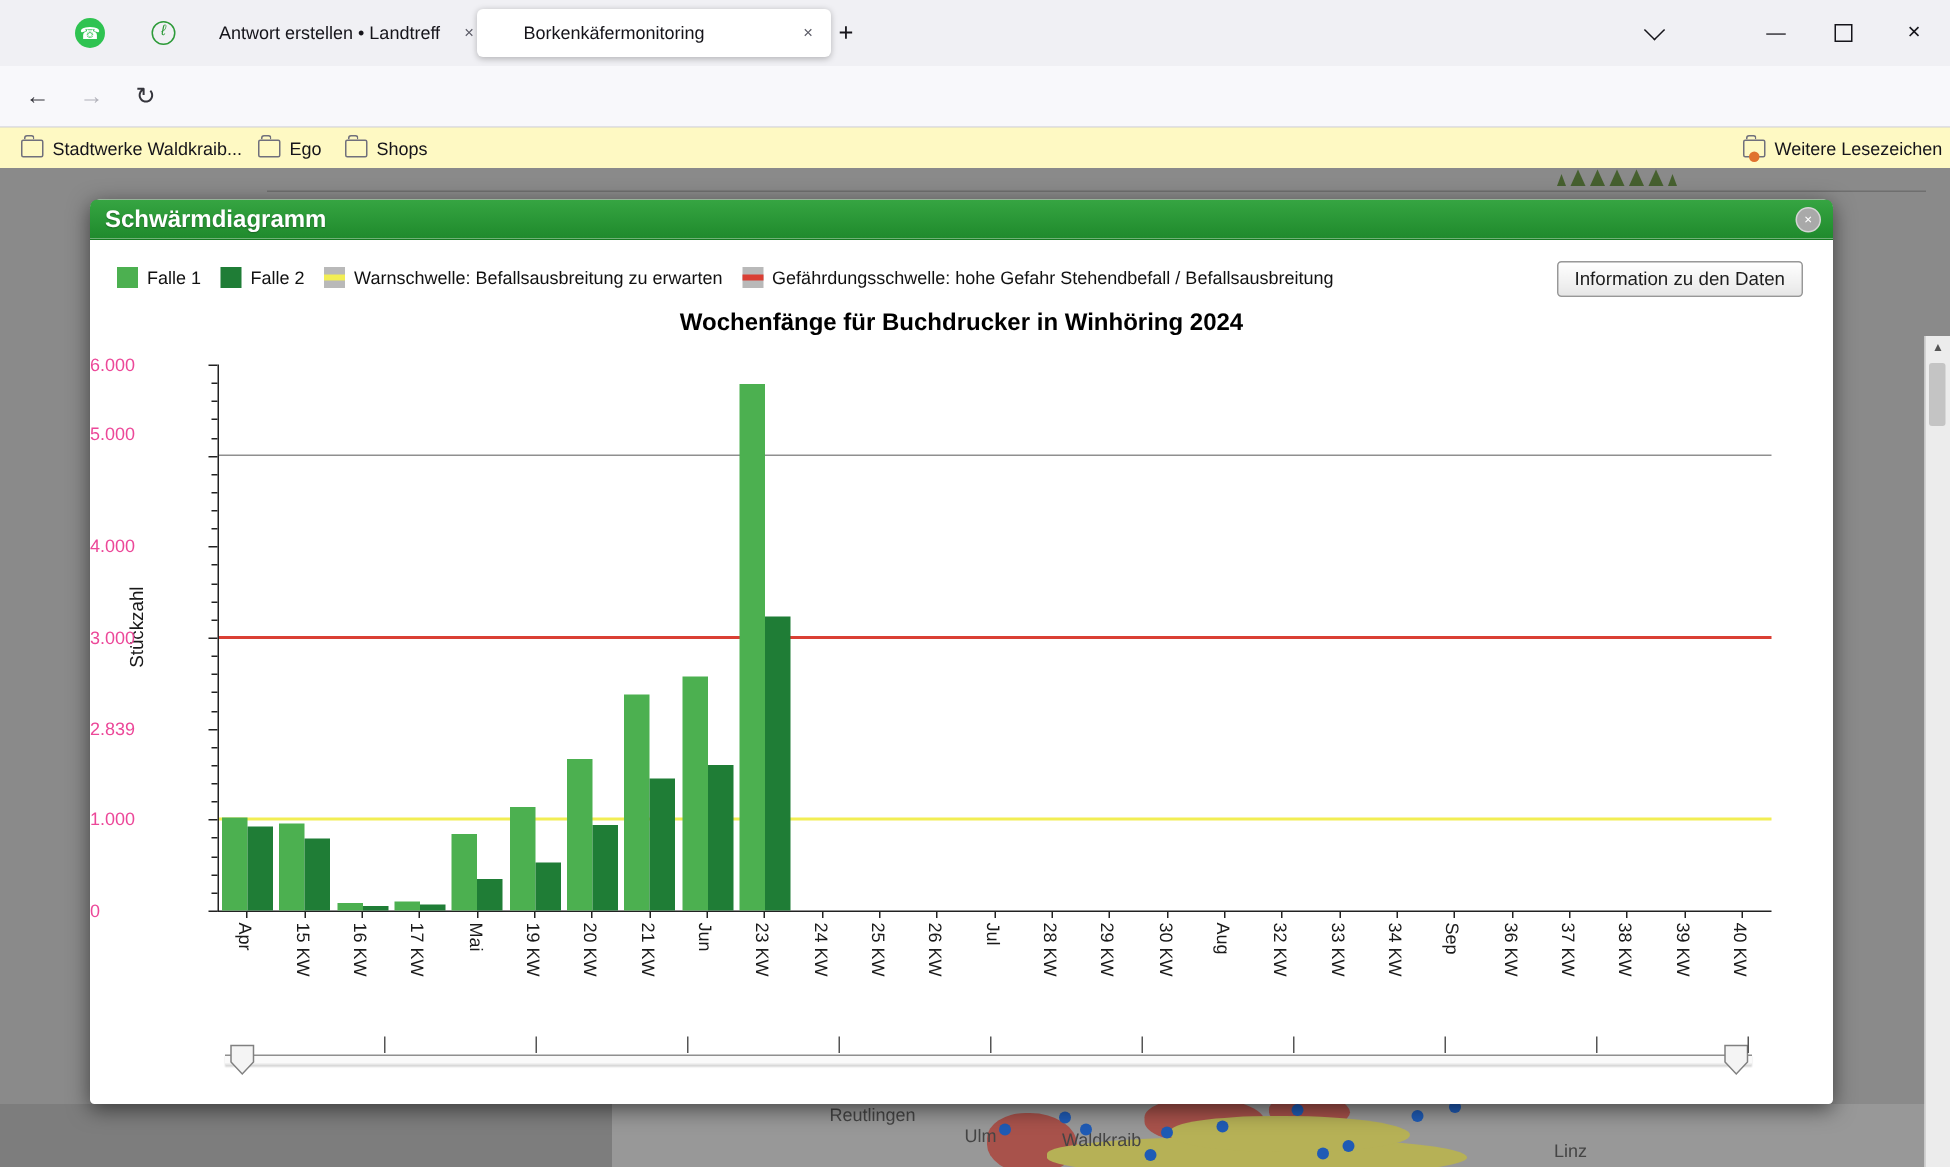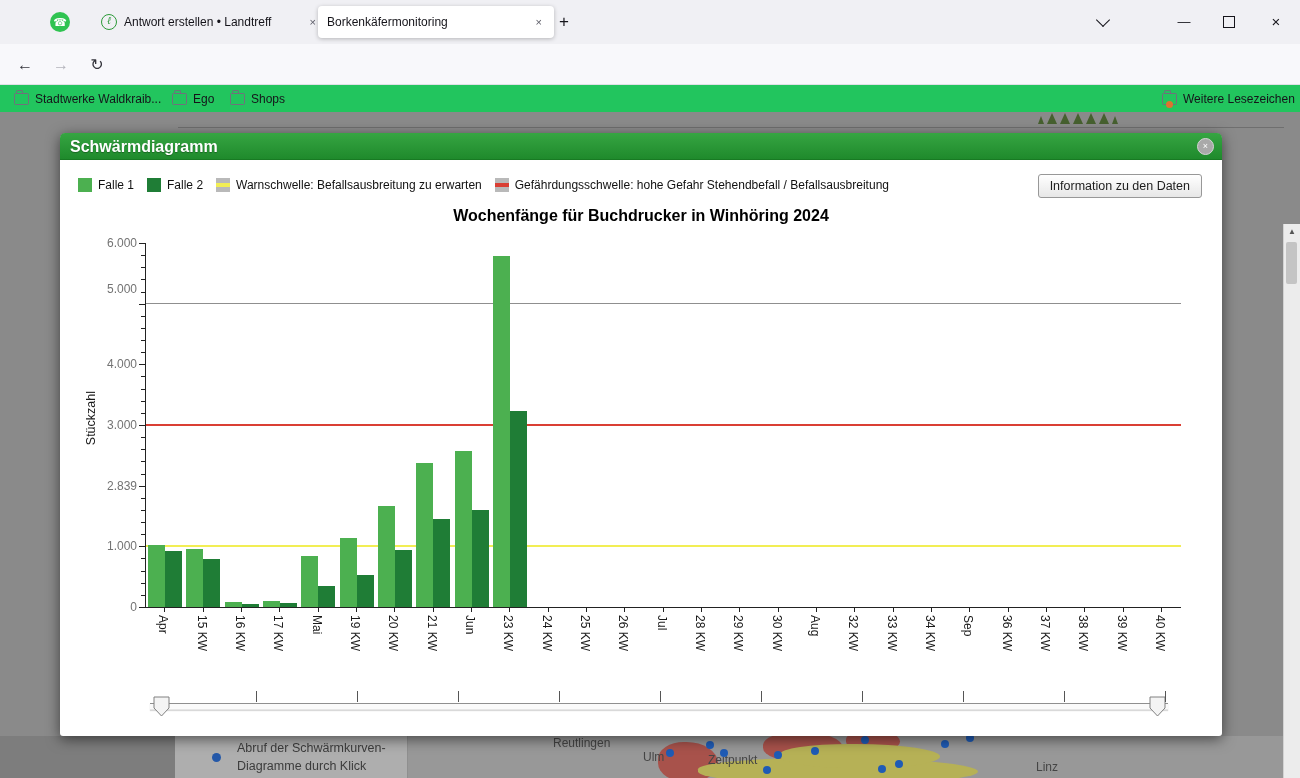--- a/index.html
+++ b/index.html
@@ -7,21 +7,21 @@
        font-family:"Liberation Sans",sans-serif;background:#8a8a8a;-webkit-font-smoothing:antialiased;}
   .abs{position:absolute;}
 
   
   .titlebar{position:absolute;left:0;top:0;width:1300px;height:44px;background:#f0f0f4;border-bottom:1px solid #e3e3e8;}
   .wa-circle{width:20px;height:20px;border-radius:50%;background:#2fc351;color:#fff;font-size:11px;
              display:flex;align-items:center;justify-content:center;}
   .pinned{left:50px;top:12px;}
   .tab{position:absolute;top:6px;height:32px;display:flex;align-items:center;gap:7px;padding:0 9px;
        border-radius:4px;font-size:12px;color:#15141a;}
-  .tab .tab-label{flex:1;white-space:nowrap;overflow:hidden;}
+  .tab .tab-label{flex:1;white-space:nowrap;overflow:hidden;margin-left:22px;}
   .tab .tab-close{color:#5b5b66;font-size:11px;padding:1px 3px;border-radius:2px;}
   .tab.active{background:#fff;box-shadow:0 1px 4px rgba(0,0,0,.25);}
   .fav-landtreff{width:14px;height:14px;border:1.6px solid #2c9a38;border-radius:50%;color:#2c9a38;
                  font-size:10px;line-height:11px;text-align:center;font-style:italic;flex:0 0 auto;}
   .newtab{left:552px;top:10px;font-size:17px;color:#15141a;width:24px;height:24px;text-align:center;line-height:24px;border-radius:4px;}
   .winctl{top:12px;font-size:13px;color:#15141a;width:30px;height:20px;text-align:center;line-height:20px;}
   .chev{width:9px;height:9px;border-right:1.6px solid #15141a;border-bottom:1.6px solid #15141a;transform:rotate(45deg);}
   .maxbox{width:10px;height:10px;border:1.2px solid #15141a;margin:4px auto;}
 
   .navbar{position:absolute;left:0;top:44px;width:1300px;height:40px;background:#f8f8fb;border-bottom:1px solid #e0e0e6;}
@@ -34,21 +34,21 @@
   .navicons{position:absolute;top:51px;display:flex;align-items:center;gap:19px;}
   .icon16{width:17px;height:17px;display:block;}
   .pext{width:18px;height:17px;border-radius:5px 5px 7px 7px;background:#a056ee;position:relative;}
   .pext .badge{position:absolute;right:-6px;top:-6px;background:#55555e;color:#fff;font-size:9px;line-height:10px;
                padding:1px 3px;border-radius:2px;}
   .ddg{width:18px;height:18px;border-radius:50%;background:#d64937;position:relative;}
   .ddg::after{content:'';position:absolute;inset:2.5px;border-radius:50%;background:#fdf7ef;}
   .ddg::before{content:'';position:absolute;inset:5.5px;border-radius:50%;background:#e0722f;z-index:1;}
   .burger{font-size:17px;color:#35353c;line-height:17px;}
 
-  .bookmarksbar{position:absolute;left:0;top:85px;width:1300px;height:27px;background:#22c55e;border-bottom:1px solid #d8d8de;}
+  .bookmarksbar{position:absolute;left:0;top:85px;width:1300px;height:27px;background:#fef9c3;border-bottom:1px solid #d8d8de;}
   .bm{position:absolute;top:4px;display:flex;align-items:center;gap:6px;font-size:12px;color:#15141a;height:19px;padding:0 4px;border-radius:3px;}
   .folder{width:13px;height:10px;border:1.2px solid #70707c;border-radius:1.5px;position:relative;flex:0 0 auto;}
   .folder::before{content:'';position:absolute;top:-3.6px;left:0.5px;width:5px;height:2px;border:1.2px solid #70707c;
                   border-bottom:none;border-radius:2px 2px 0 0;}
 
   
   .page-bg{position:absolute;left:0;top:112px;width:1300px;height:666px;background:#8a8a8a;}
   .bg-topline{position:absolute;left:178px;top:15px;width:1106px;height:1px;background:rgba(60,60,60,.35);}
   .forest{position:absolute;left:1038px;top:1px;display:flex;gap:3px;align-items:flex-end;}
   .tree{width:0;height:0;border-left:5px solid transparent;border-right:5px solid transparent;border-bottom:11px solid #46602f;}
@@ -80,21 +80,21 @@
   .legend .lab{margin-right:7px;white-space:nowrap;}
   .info-btn{position:absolute;right:20px;top:41px;padding:4px 11px;font-size:12.5px;color:#1d1d1d;
             border:1px solid #989898;border-radius:3px;background:linear-gradient(#ffffff,#e7e7e7);}
   .chart-title{position:absolute;left:0;top:74px;width:1162px;text-align:center;font-size:16px;font-weight:bold;color:#000;}
 
   .plot{position:absolute;left:85px;top:110px;width:1035px;height:364px;
         border-left:1px solid #222;border-bottom:1px solid #222;}
   .hline{position:absolute;left:0;width:1035px;z-index:1;}
   .bar{position:absolute;bottom:0;width:17px;z-index:2;}
   .ytick{position:absolute;height:1px;background:#222;}
-  .ylab{position:absolute;left:0;width:77px;text-align:right;font-size:12px;color:#737373;}
+  .ylab{position:absolute;left:0;width:77px;text-align:left;font-size:12px;color:#ec4899;}
   .ylabel{position:absolute;left:24px;top:258px;writing-mode:vertical-rl;transform:rotate(180deg);
           font-size:12.5px;color:#1a1a1a;}
   .xtick{position:absolute;width:1px;height:4px;background:#222;top:475px;}
   .xlab{position:absolute;top:482px;writing-mode:vertical-rl;font-size:12px;color:#1a1a1a;white-space:nowrap;}
   .xlabel{position:absolute;left:85px;top:541px;width:1035px;text-align:center;font-size:12.5px;color:#1a1a1a;}
 
   .slider-tick{position:absolute;width:1px;height:11px;background:#555;top:558px;}
   .slider-track{position:absolute;left:90px;top:570px;width:1018px;height:5px;background:#fafafa;
                 border-top:1px solid #8f8f8f;border-bottom:1px solid #e6e6e6;box-shadow:0 1px 1px rgba(0,0,0,.15);}
   .handle{position:absolute;top:563px;width:17px;height:21px;}
@@ -215,36 +215,29 @@
     <i class="tree sm"></i>
       <i class="tree"></i>
       <i class="tree"></i>
       <i class="tree"></i>
       <i class="tree"></i>
       <i class="tree"></i>
       <i class="tree sm"></i>
   </div>
 
   <div class="bg-bottom">
-    <div class="side-panel">
-      <span class="note-dot"></span>
-      <div class="note-text">
-        <div>Abruf der Schwärmkurven-</div>
-        <div>Diagramme durch Klick</div>
-      </div>
-    </div>
     <div class="map" id="bg-map">
         <div class="blob" style="left: 250px; top: 6px; width: 60px; height: 40px; background: rgb(168, 82, 75);"></div>
         <div class="blob" style="left: 355px; top: -4px; width: 80px; height: 30px; background: rgb(168, 82, 75);"></div>
         <div class="blob" style="left: 438px; top: -6px; width: 54px; height: 22px; background: rgb(168, 82, 75);"></div>
         <div class="blob" style="left: 290px; top: 22px; width: 280px; height: 26px; background: rgb(182, 177, 86);"></div>
         <div class="blob" style="left: 372px; top: 8px; width: 160px; height: 24px; background: rgb(182, 177, 86);"></div>
         <div class="map-label" style="left: 145px; top: 0px;">Reutlingen</div>
         <div class="map-label" style="left: 235px; top: 14px;">Ulm</div>
-        <div class="map-label" style="left: 300px; top: 17px;">Zeitpunkt</div>
+        <div class="map-label" style="left: 300px; top: 17px;">Waldkraib</div>
         <div class="map-label" style="left: 628px; top: 24px;">Linz</div>
         <div class="map-dot" style="left: 258px; top: 13px;"></div>
         <div class="map-dot" style="left: 298px; top: 5px;"></div>
         <div class="map-dot" style="left: 312px; top: 13px;"></div>
         <div class="map-dot" style="left: 366px; top: 15px;"></div>
         <div class="map-dot" style="left: 403px; top: 11px;"></div>
         <div class="map-dot" style="left: 453px; top: 0px;"></div>
         <div class="map-dot" style="left: 470px; top: 29px;"></div>
         <div class="map-dot" style="left: 487px; top: 24px;"></div>
         <div class="map-dot" style="left: 533px; top: 4px;"></div>

